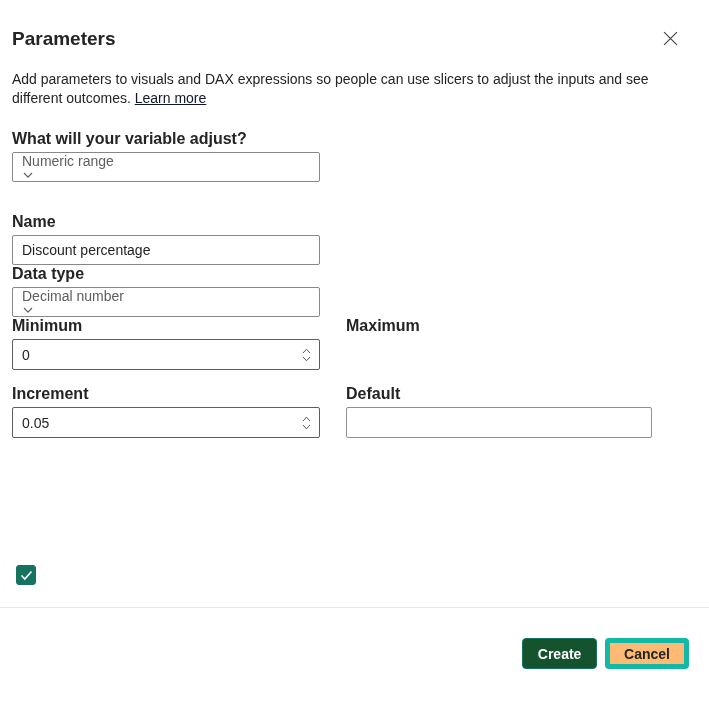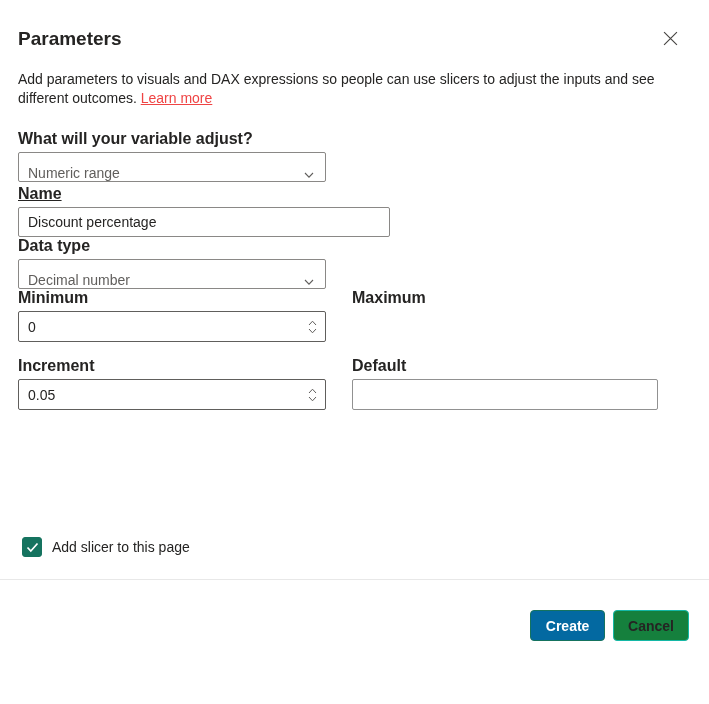--- a/index.html
+++ b/index.html
@@ -4,52 +4,52 @@
 <style>
   * { box-sizing: border-box; }
   html, body { margin: 0; padding: 0; }
   body {
     width: 709px; height: 704px;
     background: #ffffff;
     font-family: "Liberation Sans", "DejaVu Sans", sans-serif;
     color: #252423;
     overflow: hidden;
   }
-  .dialog { width: 709px; height: 704px; padding: 28px 20px 0 18px; }
+  .dialog { width: 709px; height: 704px; padding: 28px 20px 0 12px; }
 
   
   .header { display: flex; justify-content: space-between; align-items: flex-start; }
   .title { margin: 0; font-size: 19px; font-weight: 700; color: #252423; line-height: 21px; }
   .close-btn {
     background: transparent; border: none; padding: 3px; margin: 0 8px 0 0;
     cursor: pointer; line-height: 0;
   }
 
   
   .desc { margin: 21px 0 0 0; font-size: 14px; line-height: 19px; color: #252423; max-width: 652px; }
-  .link { color: #ef4444; text-decoration: underline; cursor: pointer; margin-top: 24px; }
+  .link { color: #0f172a; text-decoration: underline; cursor: pointer; margin-top: 24px; }
 
   
   .field-label { display: block; font-size: 16px; font-weight: 700; color: #252423; line-height: 17px; }
   .mt-22 { margin-top: 22px; }
-  .mt-17 { margin-top: 3px; text-decoration: underline; }
+  .mt-17 { margin-top: 31px; }
   .mt-16 { }
   .mt-15 { margin-top: 15px; }
 
   .control { margin-top: 5px; }
   .dropdown {
     width: 308px; height: 30px;
     border: 1px solid #8a8886; border-radius: 2px;
-    display: flex; align-items: flex-end; justify-content: space-between;
-    padding: 0 10px 0 9px; background: #fff; cursor: pointer;
+    display: flex; align-items: flex-start; justify-content: space-between;
+    padding: 0 10px 0 9px; background: #fff; cursor: pointer; flex-direction: column;
   }
   .dd-value { font-size: 14px; color: #605e5c; }
 
   .text-input {
-    width: 372px; height: 30px;
+    width: 308px; height: 30px;
     border: 1px solid #8a8886; border-radius: 2px;
     padding: 0 9px; font-size: 14px; color: #252423;
     font-family: "Liberation Sans", "DejaVu Sans", sans-serif;
     background: #fff; outline: none;
   }
 
   .row { display: flex; gap: 26px; }
   .col-l { width: 308px; }
   .col-r { width: 306px; }
 
@@ -88,22 +88,22 @@
 
   
   .divider { height: 1px; background: #e8e8e8; margin: 22px -20px 0 -18px; }
   .footer { margin-top: 30px; display: flex; justify-content: flex-end; gap: 8px; }
   .btn {
     height: 31px; min-width: 75px; padding: 0 14px;
     border-radius: 4px; font-size: 14px; font-weight: 700;
     font-family: "Liberation Sans", "DejaVu Sans", sans-serif;
     cursor: pointer;
   }
-  .btn-primary { background: #0369a1; border: 1px solid #15735F; color: #ffffff; }
-  .btn-secondary { background: #15803d; border: 1px solid #14b8a6; color: #252423; }
+  .btn-primary { background: #14532d; border: 1px solid #15735F; color: #ffffff; }
+  .btn-secondary { background: #fdba74; border: 5px solid #14b8a6; color: #252423; }
 </style>
 </head>
 <body>
 
 <div class="dialog">
 
   <div class="header">
     <h1 class="title">Parameters</h1>
     <button class="close-btn" aria-label="Close">
       <svg width="15" height="15" viewBox="0 0 14 14">
@@ -179,21 +179,20 @@
       <input class="default-input control" type="text" value="" style="">
     </div>
   </div>
 
   <div class="checkbox-row">
     <span class="checkbox checked">
       <svg width="13" height="11" viewBox="0 0 13 11">
         <path d="M1.5 5.5 L4.8 9 L11.5 1.5" fill="none" stroke="#ffffff" stroke-width="1.7"></path>
       </svg>
     </span>
-    <span class="checkbox-label">Add slicer to this page</span>
   </div>
 
   <div class="divider"></div>
 
   <div class="footer">
     <button class="btn btn-primary">Create</button>
     <button class="btn btn-secondary">Cancel</button>
   </div>
 
 </div>

